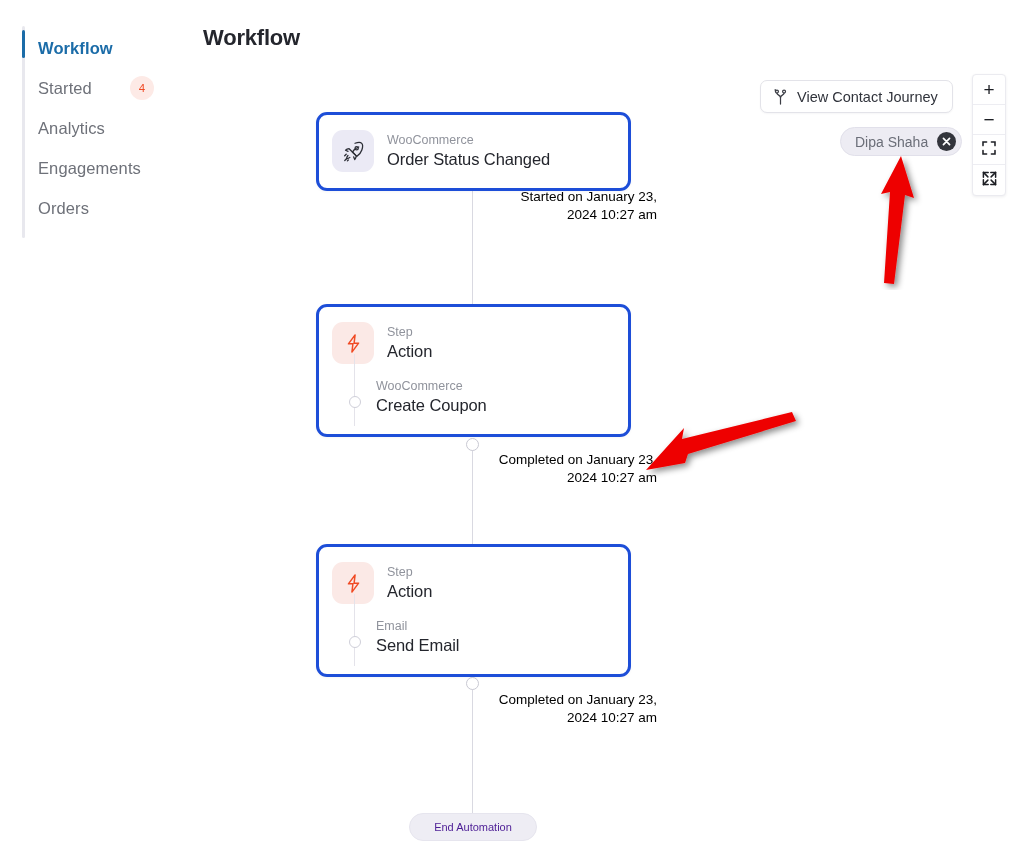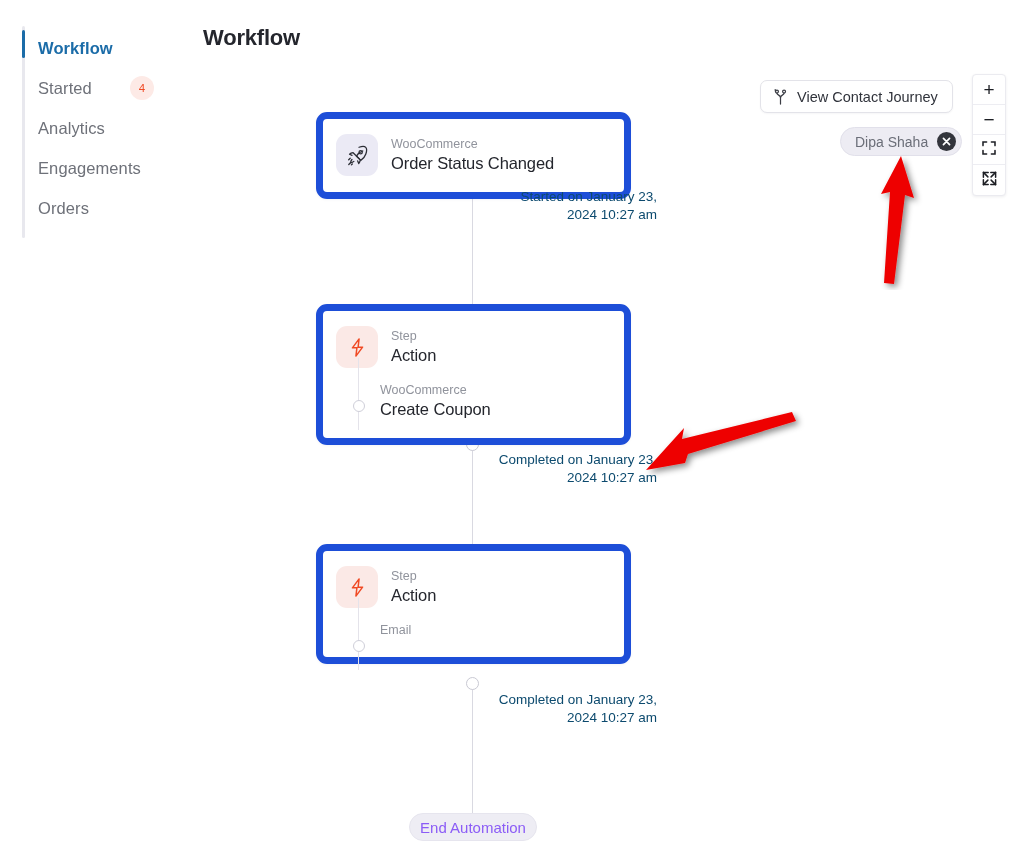--- a/index.html
+++ b/index.html
@@ -167,21 +167,21 @@
     background: #ffffff;
     border: 1.4px solid #c9c9d3;
     left: 466px;
   }
 
   .card {
     position: absolute;
     left: 316px;
     width: 315px;
     background: #ffffff;
-    border: 7px solid #1d4ed8;
+    border: 3px solid #1d4ed8;
     border-radius: 11px;
     box-shadow: 0 1px 3px rgba(30,30,60,.045);
   }
 
   .card-head {
     display: flex;
     align-items: center;
     gap: 13px;
     padding: 15px 0 0 13px;
   }
@@ -230,36 +230,36 @@
     border: 1.3px solid #cfcfd9;
   }
   .sub-text { padding-left: 57px; }
 
   .stamp {
     position: absolute;
     width: 170px;
     text-align: right;
     font-size: 13.5px;
     line-height: 1.35;
-    color: #0c4a6e;
+    color: #000000;
     left: 487px;
   }
 
   .end-pill {
     position: absolute;
     left: 409px; top: 801px;
     width: 128px; height: 28px;
     background: #eeedf4;
     border: 1px solid #e6e5ee;
     border-radius: 15px;
     display: flex;
     align-items: center;
     justify-content: center;
-    font-size: 15px;
-    color: #8b5cf6;
+    font-size: 11px;
+    color: #4c1d95;
     cursor: pointer;
   }
 
   
   .annotation { position: absolute; pointer-events: none; }
   #arrow-chip { left: 860px; top: 138px; }
   #arrow-stamp { left: 640px; top: 398px; }
 </style>
 </head>
 <body>
@@ -409,20 +409,21 @@
         <div>
           <div class="kicker">Step</div>
           <div class="headline">Action</div>
         </div>
       </div>
       <div class="card-sub">
         <div class="sub-line"></div>
         <div class="sub-dot"></div>
         <div class="sub-text">
           <div class="kicker">Email</div>
+          <div class="headline">Send Email</div>
         </div>
       </div>
     </div>
     <div class="stamp" style="top:679px;">Completed on January 23, 2024 10:27 am</div>
 
     <div class="end-pill">
       <span>End Automation</span>
     </div>
   </div>
 

